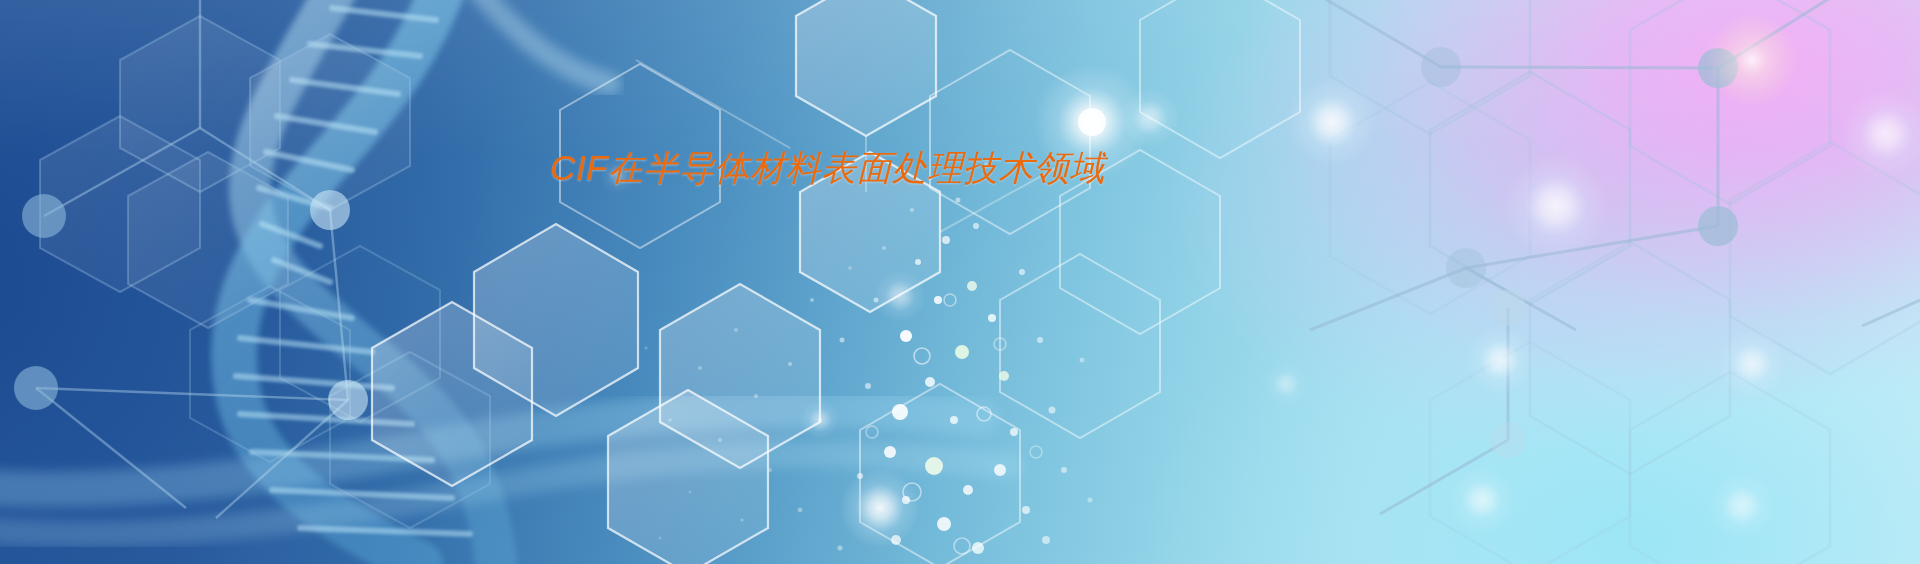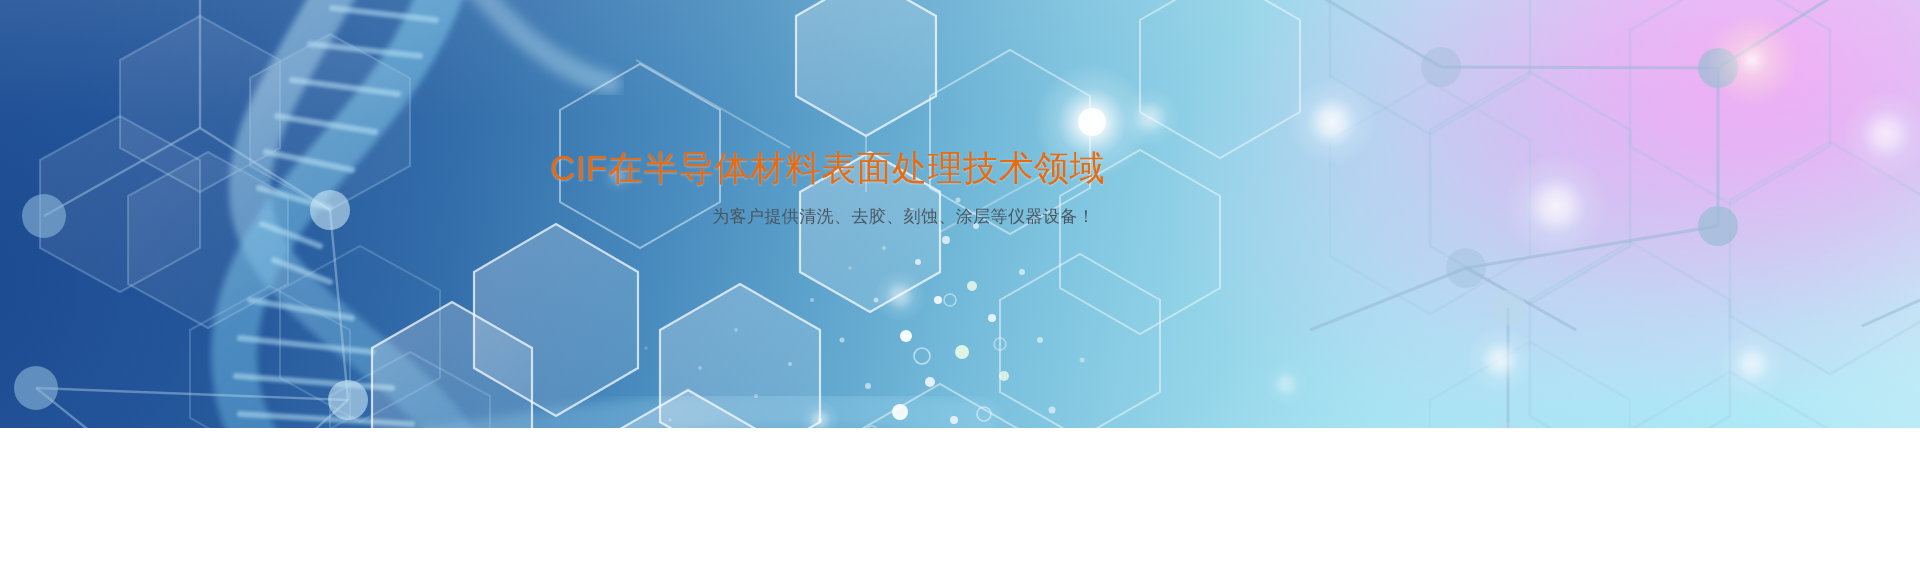--- a/index.html
+++ b/index.html
@@ -1,22 +1,23 @@
 <!DOCTYPE html>
 <html><head>
 <meta charset="utf-8">
 <style>
   html,body{margin:0;padding:0;background:#fff;}
   body{font-family:"Liberation Sans","DejaVu Sans",sans-serif;}
 
   #banner{
     position:relative;
-    width:1920px;height:428px;
+    width:1920px;height:564px;
     overflow:hidden;
     background:#2c5c9e;
+    font-style:italic;
   }
 
   
   .layer{position:absolute;inset:0;pointer-events:none;}
 
   #bg-base{
     background:
       linear-gradient(100deg,
         #27549a 0%,
         #2a5b9e 13%,
@@ -385,16 +386,15 @@
       <circle cx="912" cy="492" r="9" opacity=".5"></circle>
       <circle cx="1000" cy="344" r="6" opacity=".4"></circle>
       <circle cx="962" cy="546" r="8" opacity=".45"></circle>
       <circle cx="1036" cy="452" r="6" opacity=".35"></circle>
       <circle cx="872" cy="432" r="6" opacity=".4"></circle>
     </g>
   </svg>
 
   <div id="text-block">
     <h1 id="headline">CIF在半导体材料表面处理技术领域</h1>
-    <p id="subhead">为客户提供清洗、去胶、刻蚀、涂层等仪器设备！</p>
   </div>
 
 </div>
 
 </body></html>

